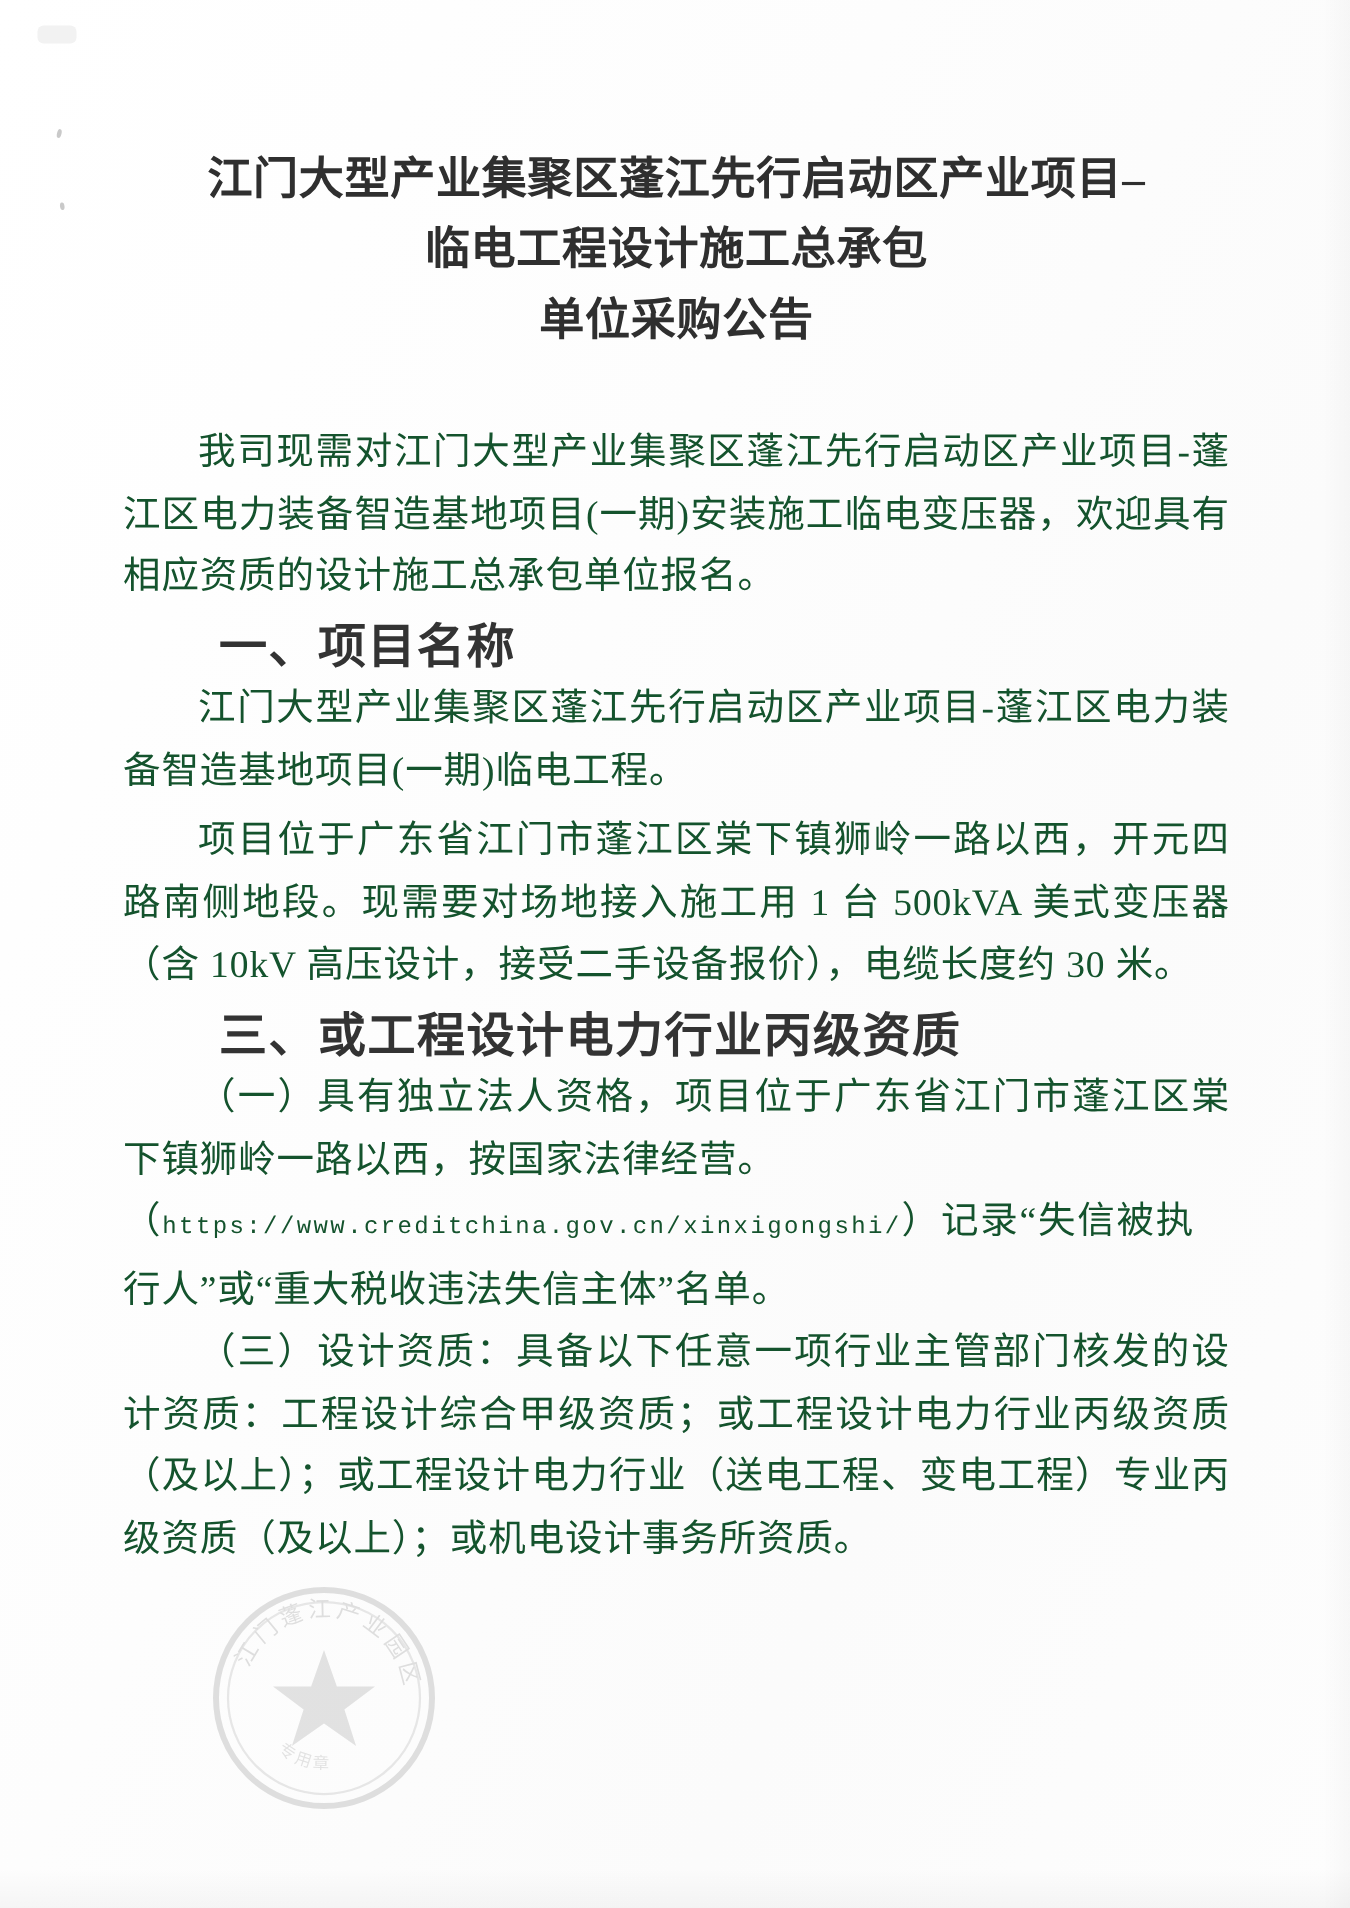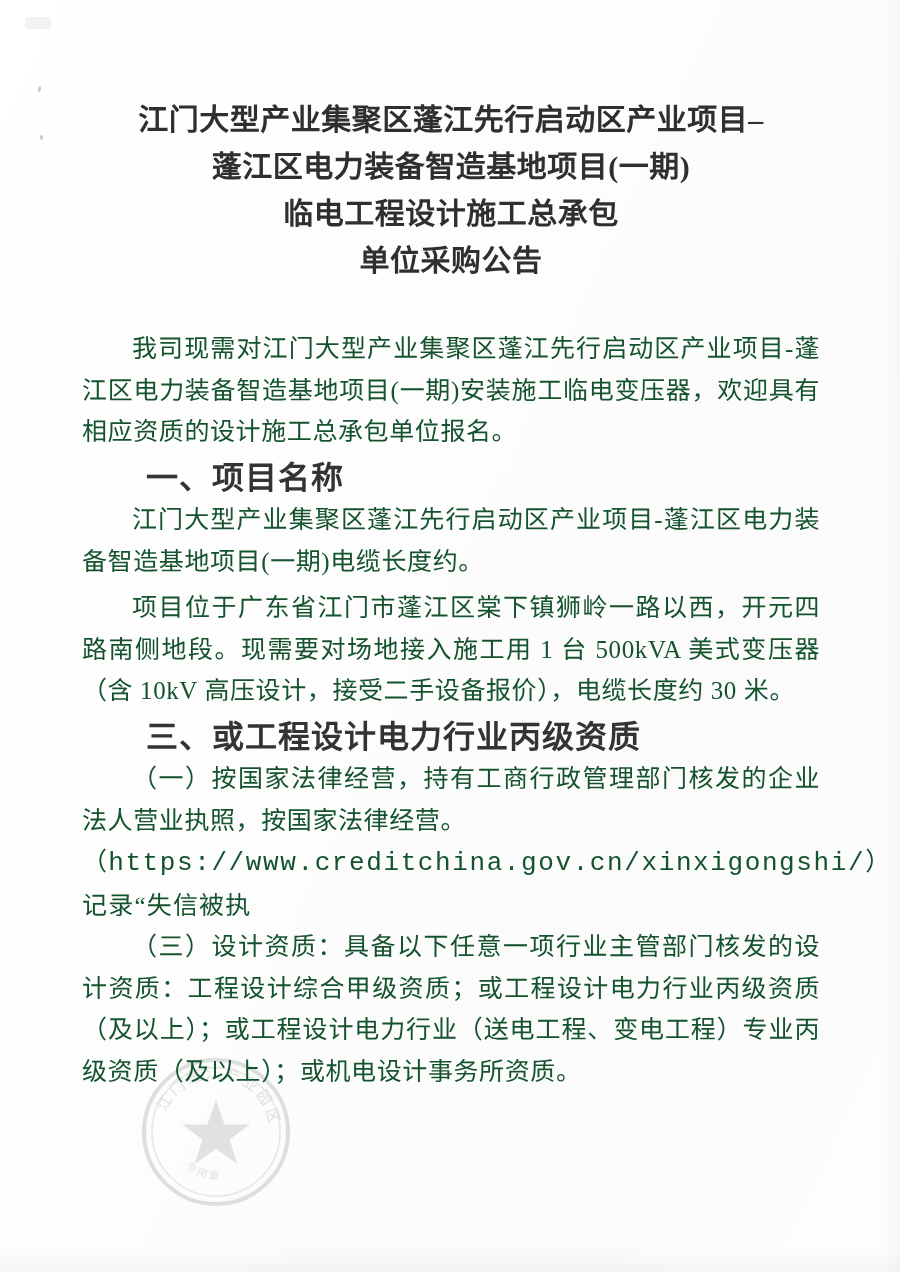--- a/index.html
+++ b/index.html
@@ -120,21 +120,21 @@
     white-space: nowrap;
   }
   .url-line {
     display: block;
     text-indent: 0;
     font-family: "Liberation Serif", "DejaVu Serif", serif;
     letter-spacing: 1.2px;
   }
   .url-mono {
     font-family: "Liberation Mono", "DejaVu Sans Mono", monospace;
-    font-size: 26px;
+    font-size: 16px;
     letter-spacing: 1.6px;
   }
   .cont-line {
     display: block;
     text-indent: 0;
   }
 
   
   .inline { display: inline; }
 </style>
@@ -159,48 +159,48 @@
     </text>
     <text font-size="11" fill="#a8a8a8" font-family="'Liberation Sans',sans-serif" letter-spacing="2">
       <textPath href="#sealArcBot" startOffset="18%">专用章</textPath>
     </text>
   </svg>
 
   <div class="content">
 
     <h1 class="doc-title">
       <span class="tl">江门大型产业集聚区蓬江先行启动区产业项目–</span>
-      <span class="tl">蓬江区电力装备智造基地项目(一期)</span>
       <span class="tl">临电工程设计施工总承包</span>
       <span class="tl">单位采购公告</span>
     </h1>
 
     <div class="gap-lead"></div>
 
     <p class="body-p">我司现需对江门大型产业集聚区蓬江先行启动区产业项目-蓬江区电力装备智造基地项目(一期)安装施工临电变压器，欢迎具有相应资质的设计施工总承包单位报名。</p>
 
     <div class="gap-sm"></div>
 
     <h2 class="section-h">一、项目名称</h2>
-    <p class="body-p">江门大型产业集聚区蓬江先行启动区产业项目-蓬江区电力装备智造基地项目(一期)电缆长度约。</p>
+    <p class="body-p">江门大型产业集聚区蓬江先行启动区产业项目-蓬江区电力装备智造基地项目(一期)临电工程。</p>
 
     <div class="gap-sm"></div>
 
     <p class="body-p">项目位于广东省江门市蓬江区棠下镇狮岭一路以西，开元四路南侧地段。现需要对场地接入施工用 1 台 500kVA 美式变压器（含 10kV 高压设计，接受二手设备报价），电缆长度约 30 米。</p>
 
     <div class="gap-sm"></div>
 
     <h2 class="section-h">三、或工程设计电力行业丙级资质</h2>
 
-    <p class="body-p">（一）按国家法律经营，持有工商行政管理部门核发的企业法人营业执照，按国家法律经营。</p>
+    <p class="body-p">（一）具有独立法人资格，项目位于广东省江门市蓬江区棠下镇狮岭一路以西，按国家法律经营。</p>
 
     <p class="body-p">
       <span class="url-line">
         <span class="inline">（</span><span class="url-mono">https://www.creditchina.gov.cn/xinxigongshi/</span><span class="inline">）</span><span class="inline">记录“失信被执</span>
       </span>
+      <span class="cont-line">行人”或“重大税收违法失信主体”名单。</span>
     </p>
 
     <p class="body-p">（三）设计资质：具备以下任意一项行业主管部门核发的设计资质：工程设计综合甲级资质；或工程设计电力行业丙级资质（及以上）；或工程设计电力行业（送电工程、变电工程）专业丙级资质（及以上）；或机电设计事务所资质。</p>
 
   </div>
 
   <div class="scan-shadow-right"></div>
   <div class="scan-shadow-bottom"></div>
 </div>
 

